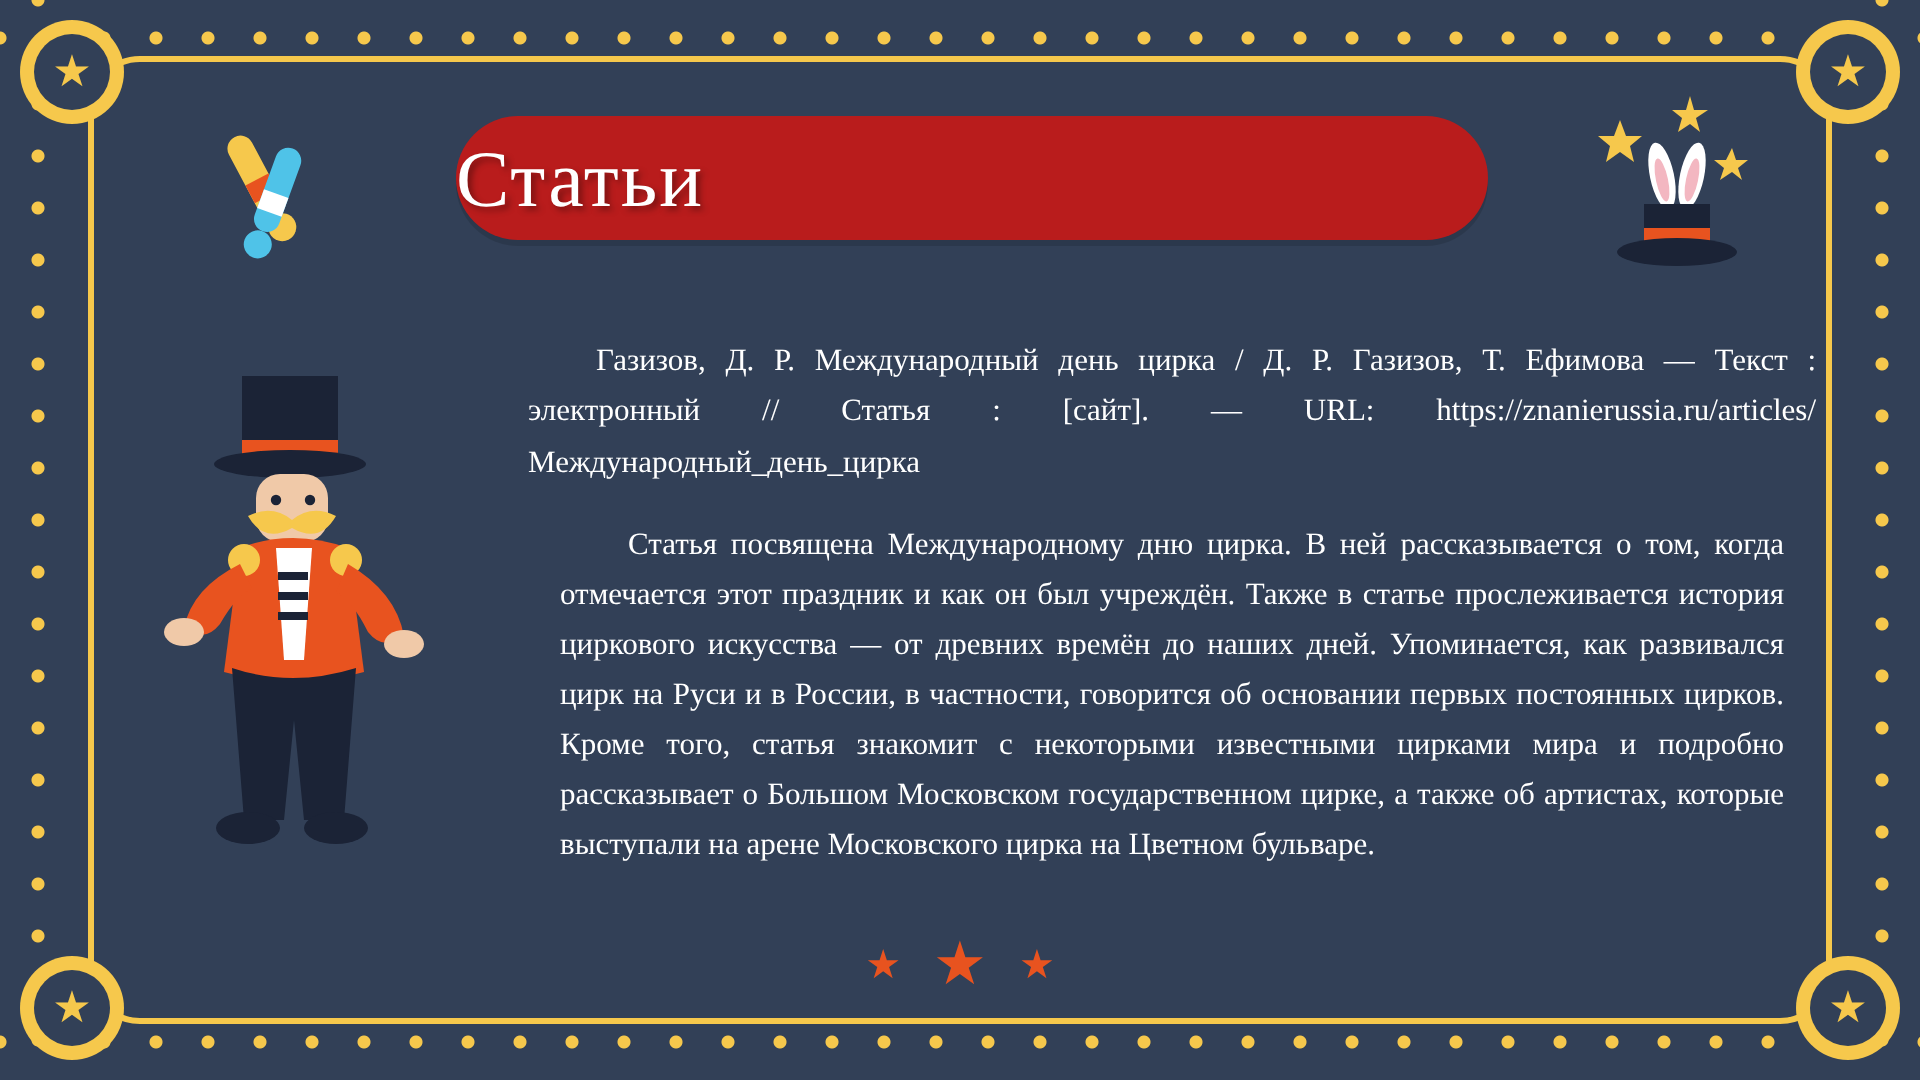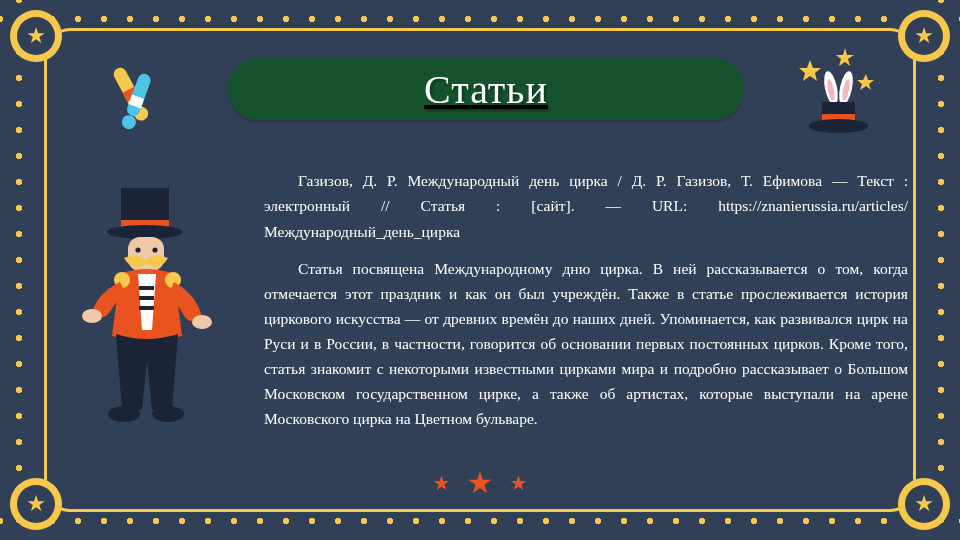--- a/index.html
+++ b/index.html
@@ -101,27 +101,25 @@
     background: #324057;
   }
 
   
   .title-pill {
     position: absolute;
     top: 58px;
     left: 228px;
     width: 516px;
     height: 62px;
-    background: #14532d;
+    background: #b91c1c;
     border-radius: 34px;
     display: flex;
     align-items: center;
-    justify-content: center;
     box-shadow: 0 3px 0 rgba(0,0,0,0.12);
-    text-decoration: underline;
   }
   .title-text {
     color: #ffffff;
     font-size: 40px;
     letter-spacing: 1px;
     text-shadow: 2px 2px 3px rgba(0,0,0,0.35);
   }
 
   
   .content {
@@ -136,21 +134,21 @@
     line-height: 1.63;
     text-align: justify;
     text-indent: 34px;
     margin: 0 0 12px 0;
   }
   .abstract {
     font-size: 15.5px;
     line-height: 1.62;
     text-align: justify;
     text-indent: 34px;
-    margin: 0;
+    margin: 16px;
   }
 
   
   .bottom-stars {
     position: absolute;
     bottom: 42px;
     left: 0;
     width: 960px;
     display: flex;
     align-items: center;

